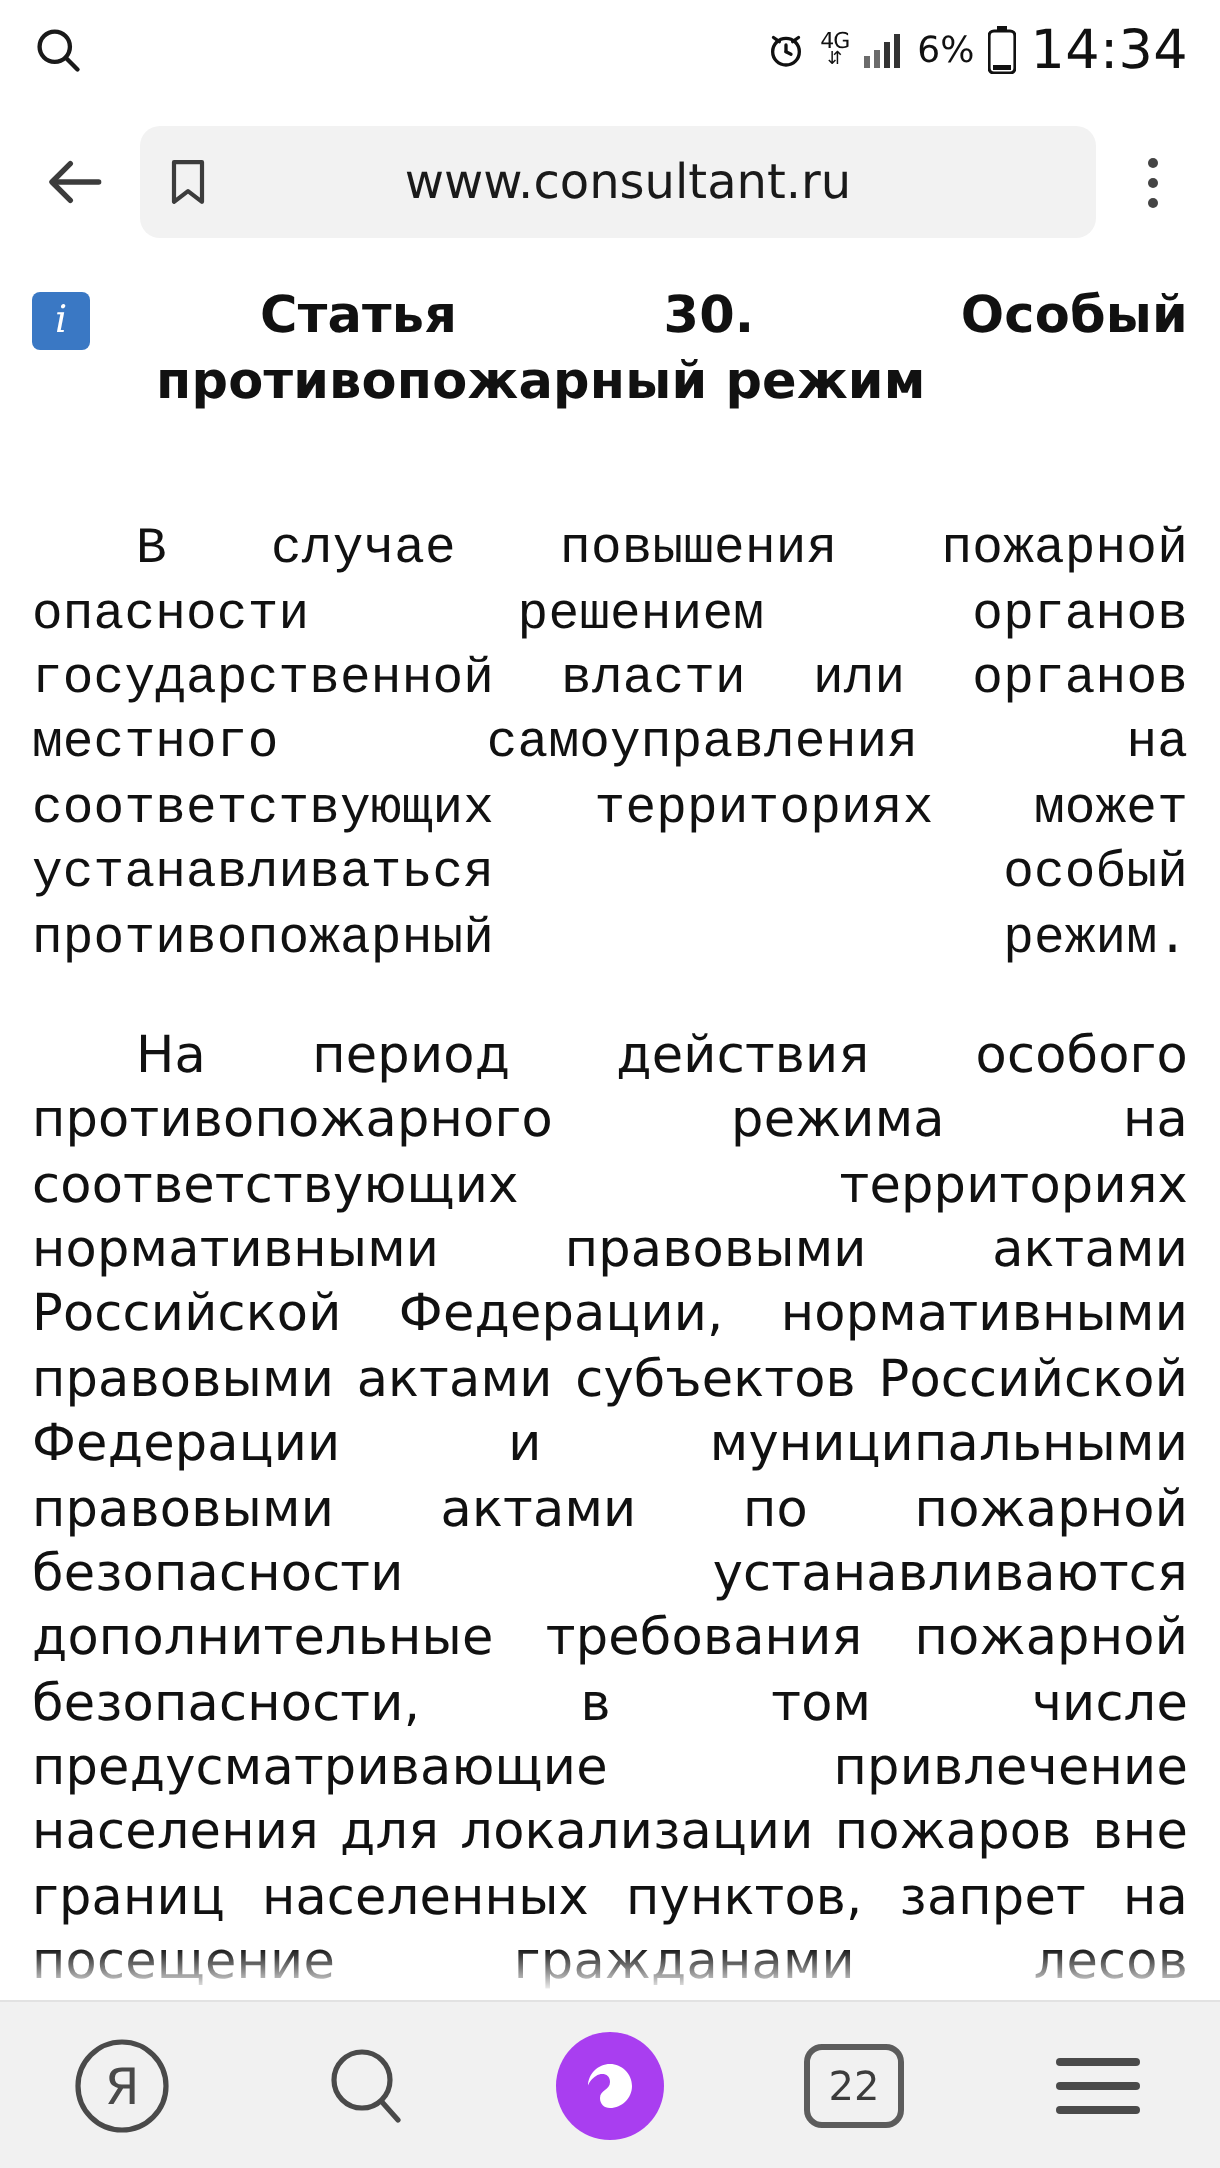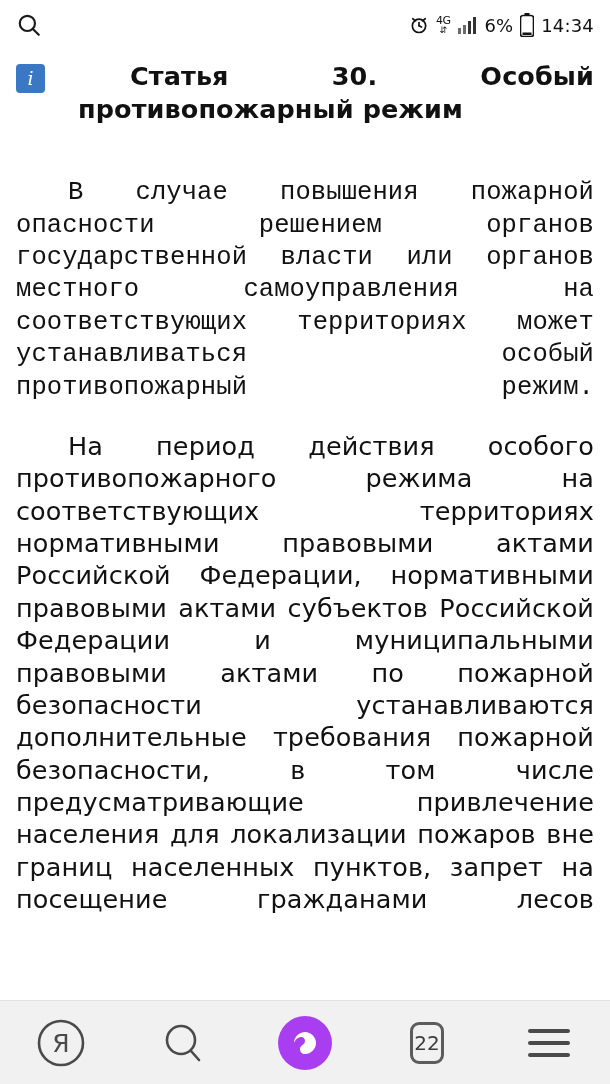--- a/index.html
+++ b/index.html
@@ -32,21 +32,21 @@
   }
   .sb-icon { display: inline-flex; align-items: center; justify-content: center; }
   .net-label {
     font-size: 11px; line-height: 1;
     text-align: center;
     letter-spacing: -0.5px;
     color: #111;
   }
   .net-label small { display:block; font-size: 9px; letter-spacing: 0; }
   .battery-pct { font-size: 18px; color: #111; }
-  .clock { font-size: 18px; color: #111; letter-spacing: 0.2px; }
+  .clock { font-size: 27px; color: #111; letter-spacing: 0.2px; }
 
   
   .browserbar {
     height: 82px; flex: 0 0 82px;
     display: flex; align-items: center;
     padding: 0 12px;
     background: #ffffff;
     gap: 6px;
   }
   .bb-btn {
@@ -146,21 +146,21 @@
     height: 84px; flex: 0 0 84px;
     background: #f1f1f1;
     display: flex; align-items: center; justify-content: space-around;
     border-top: 1px solid #e2e2e2;
   }
   .bb-item {
     width: 72px; height: 72px;
     display: flex; align-items: center; justify-content: center;
   }
   .tabs-count {
-    width: 34px; height: 42px;
+    width: 50px; height: 42px;
     border: 3px solid #5c5c5c;
     border-radius: 9px;
     display: flex; align-items: center; justify-content: center;
     font-size: 20px;
     color: #3c3c3c;
   }
   .alice-circle {
     width: 54px; height: 54px;
     border-radius: 50%;
     background: #a93ef0;
@@ -210,20 +210,41 @@
         <svg width="14" height="24" viewBox="0 0 14 24">
           <rect x="4.5" y="0" width="5" height="2" fill="#111"></rect>
           <rect x="0.5" y="2.5" width="13" height="21" rx="2.5" fill="none" stroke="#111" stroke-width="1.6"></rect>
           <rect x="2.5" y="19.5" width="9" height="2.5" fill="#111"></rect>
         </svg>
       </span>
       <span class="clock">14:34</span>
     </div>
   </div>
 
+  <div class="browserbar">
+    <div class="bb-btn">
+      <svg width="34" height="34" viewBox="0 0 24 24" fill="none" stroke="#3c3c3c" stroke-width="1.9" stroke-linecap="round" stroke-linejoin="round">
+        <line x1="20" y1="12" x2="4" y2="12"></line>
+        <polyline points="10,5.5 3.5,12 10,18.5"></polyline>
+      </svg>
+    </div>
+    <div class="urlbar">
+      <span class="sb-icon">
+        <svg width="28" height="28" viewBox="0 0 24 24" fill="none" stroke="#3c3c3c" stroke-width="1.8" stroke-linejoin="round">
+          <path d="M6 3.5h12v17l-6-4.6-6 4.6z"></path>
+        </svg>
+      </span>
+      <span class="url-text">www.consultant.ru</span>
+    </div>
+    <div class="menu-dots">
+      <i></i>
+        <i></i>
+        <i></i>
+    </div>
+  </div>
 
   <div class="content">
     <div class="info-badge">i</div>
 
     <div class="article">
       <h1 class="title">
         <span class="lead">Статья 30. Особый противопожарный режим</span>
       </h1>
 
       <p class="para">

